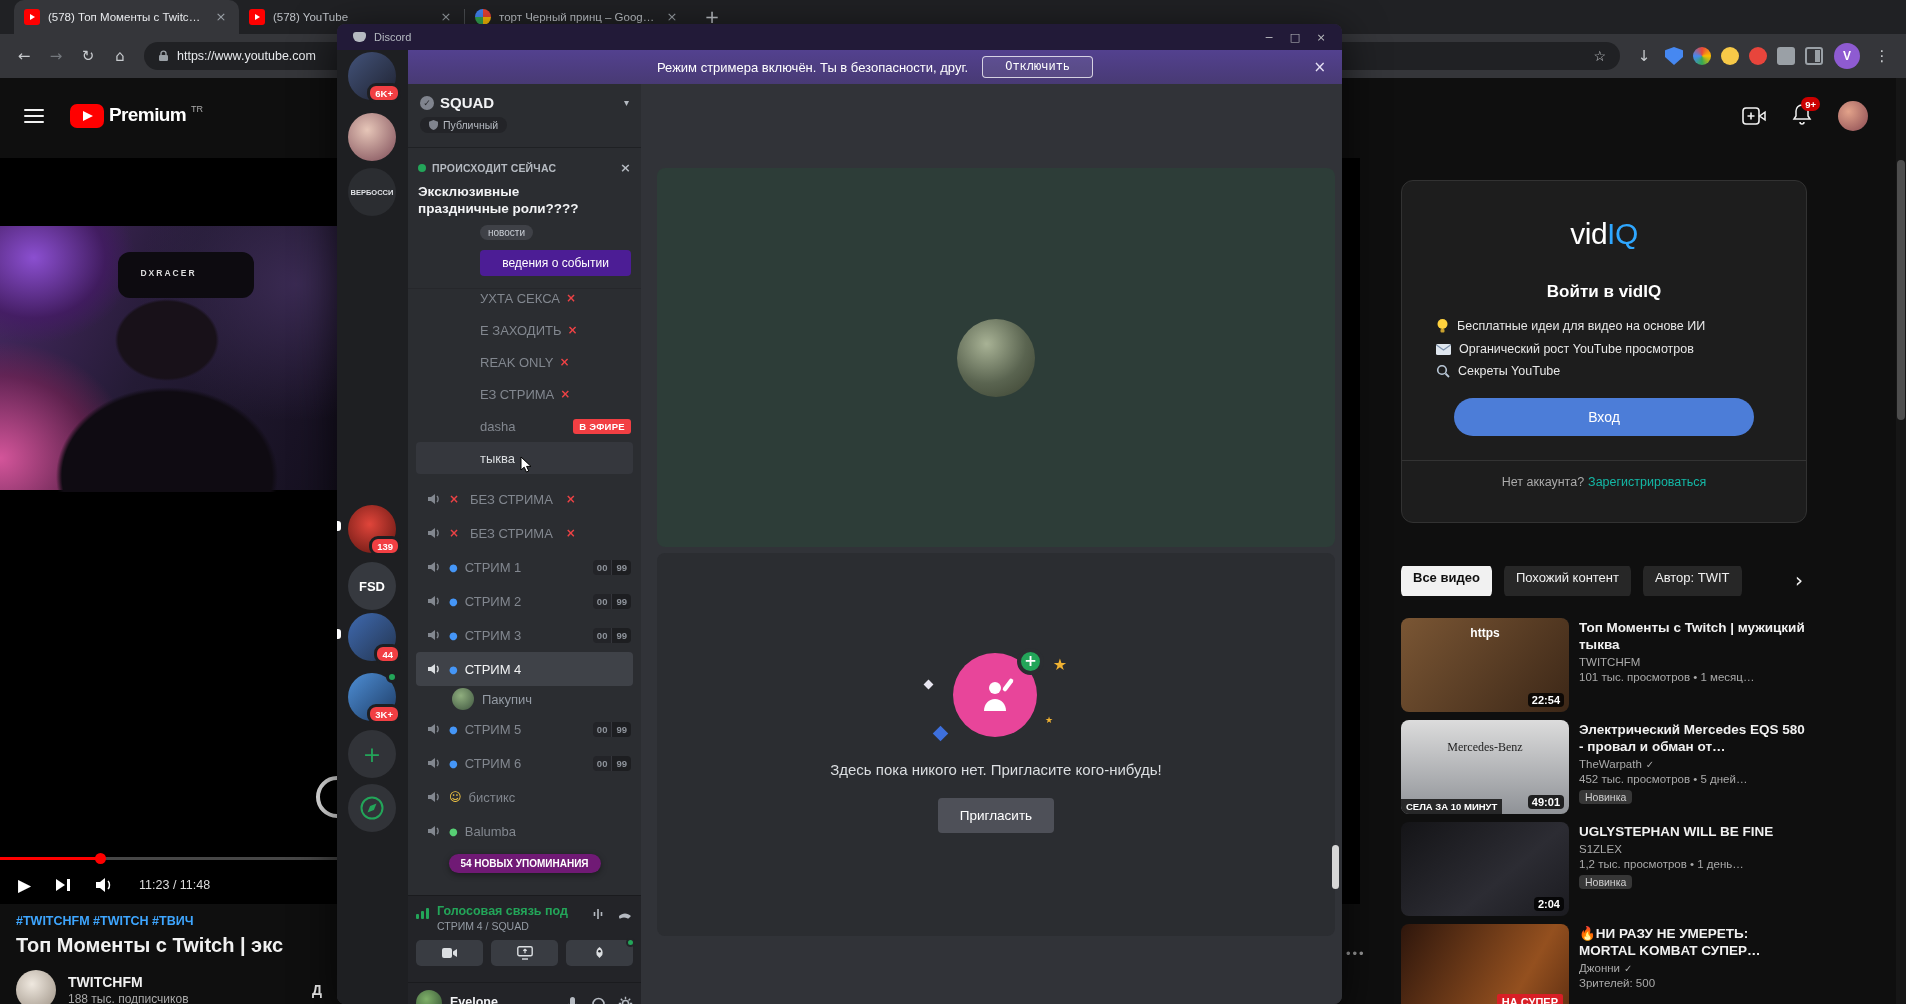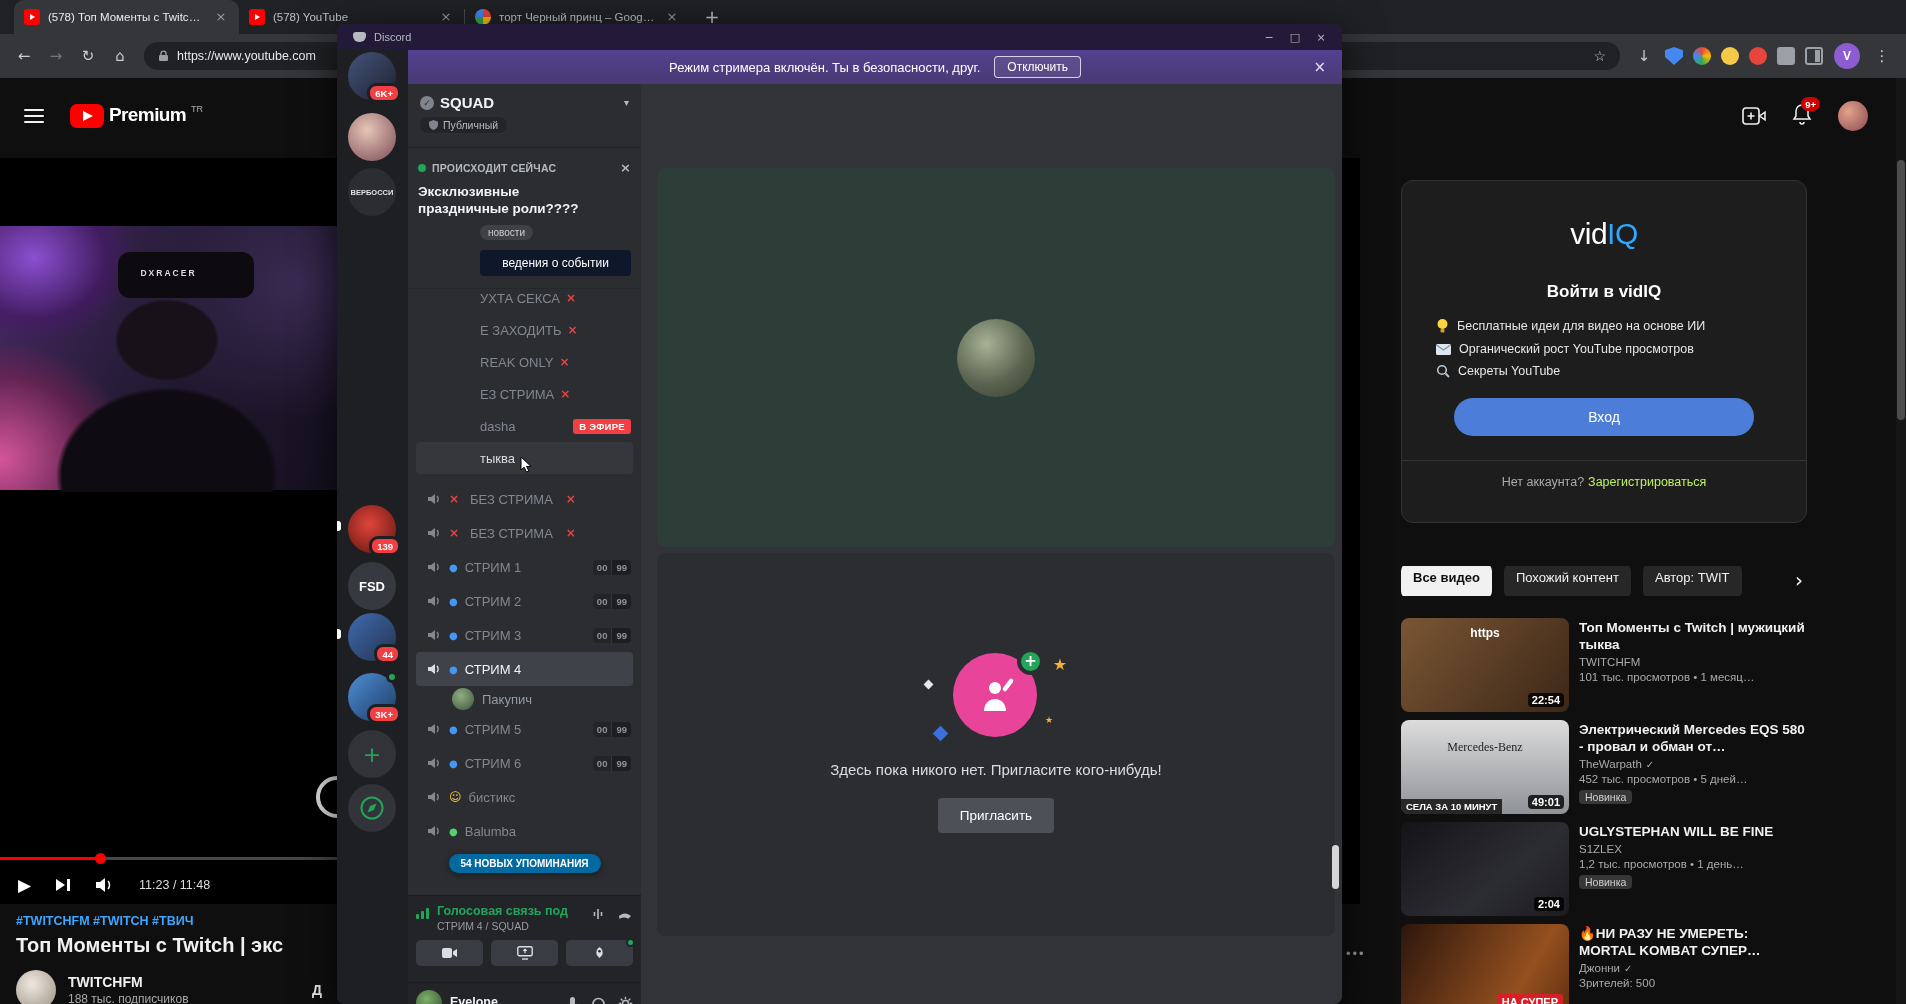--- a/index.html
+++ b/index.html
@@ -84,21 +84,21 @@
 
 .vidiq{background:#1d1d1d;border:1px solid #323232;border-radius:12px;text-align:center;padding-top:36px}
 .viq-logo{font-size:30px;font-weight:400;letter-spacing:-.5px}
 .viq-vid{color:#fff}.viq-iq{color:#2fa7ff}
 .viq-head{margin-top:31px;color:#fff;font-size:17px;font-weight:700}
 .viq-feat{margin:16px auto 0;width:336px;text-align:left;display:flex;flex-direction:column;gap:8px}
 .feat{display:flex;gap:8px;align-items:center;color:#e8e8e8;font-size:12.5px;white-space:nowrap}
 .viq-btn{display:block;margin:20px auto 0;width:300px;height:38px;border:none;border-radius:19px;background:#4c7dd8;color:#fff;font-size:14px;font-family:inherit;cursor:pointer}
 .viq-div{margin-top:24px;border-top:1px solid #333}
 .viq-reg{margin-top:14px;font-size:12.5px;color:#aaa}
-.viq-reg a{color:#bef264;text-decoration:none;margin-left:4px}
+.viq-reg a{color:#14b8a6;text-decoration:none;margin-left:4px}
 .chips{display:flex;gap:12px;align-items:center;overflow:hidden;position:absolute}
 .chip{height:36px;line-height:30px;padding:0 12px;border-radius:8px;background:#272727;color:#f1f1f1;font-size:13px;white-space:nowrap}
 .chip.active{background:#f1f1f1;color:#0f0f0f;font-weight:600}
 .chip-arrow{position:absolute;right:0;top:0;width:46px;height:30px;line-height:29px;text-align:right;font-size:20px;color:#f1f1f1;background:linear-gradient(90deg,transparent,#0f0f0f 55%);padding-right:4px}
 .vids{overflow:hidden}
 .vitem{display:flex;gap:10px;margin-bottom:8px}
 .thumb{width:168px;height:94px;border-radius:8px;flex:none;position:relative;overflow:hidden}
 .dur{position:absolute;right:5px;bottom:5px;background:rgba(0,0,0,.8);color:#fff;font-size:11px;font-weight:600;padding:1px 4px;border-radius:4px}
 .vinfo{padding-top:1px;min-width:0}
 .vt{color:#f1f1f1;font-size:13.5px;line-height:17px;font-weight:600;max-height:34px;overflow:hidden}
@@ -117,21 +117,21 @@
 .pg-thumb{position:absolute;left:1px;top:82px;width:8px;height:260px;background:#4d4d4d;border-radius:4px}
 
 
 .dcw{background:#313338;border-radius:8px;box-shadow:0 10px 44px rgba(0,0,0,.7);overflow:hidden;z-index:40}
 .dc-titlebar{position:absolute;left:0;top:0;right:0;height:26px;background:#221a38;display:flex;align-items:center;padding:0 8px;z-index:3}
 .dc-mark{width:13px;height:10px;background:#b5bac1;border-radius:3px 3px 6px 6px;margin-left:8px}
 .dc-title{color:#b5bac1;font-size:11px;margin-left:8px}
 .dc-wbtns{margin-left:auto;display:flex}
 .dc-wbtns span{width:26px;text-align:center;color:#b9bbbe;font-size:11px}
 .dc-banner{position:absolute;left:71px;top:26px;right:0;height:34px;background:linear-gradient(#53418f,#483a74);display:flex;align-items:center;justify-content:center;gap:14px;color:#fff;font-size:13px;z-index:2}
-.dcb-btn{border:1px solid rgba(255,255,255,.75);background:rgba(255,255,255,.08);color:#fff;border-radius:4px;padding:3px 12px;font-size:12px;font-family:Liberation Sans, sans-serif;cursor:pointer}
+.dcb-btn{border:1px solid rgba(255,255,255,.75);background:rgba(255,255,255,.08);color:#fff;border-radius:4px;padding:3px 22px;font-size:12px;font-family:Liberation Mono, monospace;cursor:pointer}
 .dcb-close{position:absolute;right:16px;font-size:15px;color:#e6e1f5}
 .dc-rail{position:absolute;left:0;top:26px;bottom:0;width:71px;background:#1e1f22}
 .rs{position:absolute;left:11px;width:48px;height:48px}
 .rs-img{display:block;width:48px;height:48px;border-radius:50%;overflow:hidden}
 .rs-badge{position:absolute;right:-5px;bottom:-3px;background:#f23f43;color:#fff;font-size:9.5px;font-weight:700;padding:1.5px 5px;border-radius:9px;border:3px solid #1e1f22}
 .rs-dot{position:absolute;right:-2px;top:-2px;width:12px;height:12px;border-radius:50%;background:#23a559;border:3px solid #1e1f22}
 .unread{position:absolute;left:0;width:4px;height:10px;border-radius:0 3px 3px 0;background:#fff}
 .g1{background:linear-gradient(135deg,#43537a,#1f2230)}
 .g2{background:radial-gradient(circle at 40% 35%,#e6c6b8,#7c4a56)}
 .g3{background:#2b2d31;display:flex;align-items:center;justify-content:center;font-size:7.5px;font-weight:700;color:#dfe1e5;text-align:center}
@@ -147,38 +147,38 @@
 .sh-badge{width:14px;height:14px;border-radius:50%;background:#80848e;color:#2b2d31;font-size:9px;text-align:center;line-height:14px;font-weight:700}
 .sh-name{color:#f2f3f5;font-size:15px;font-weight:700}
 .sh-chev{margin-left:auto;color:#b5bac1;font-size:10px}
 .sh-pill{display:inline-flex;align-items:center;gap:5px;margin-top:6px;background:#232428;color:#b5bac1;font-size:10.5px;padding:2px 9px;border-radius:9px}
 .ev{padding:12px 10px 12px;border-bottom:1px solid #26272b}
 .ev-live{display:flex;align-items:center;gap:6px;color:#b5bac1;font-size:10.5px;font-weight:700;letter-spacing:.2px}
 .dotg{width:8px;height:8px;border-radius:50%;background:#23a559;flex:none}
 .ev-x{margin-left:auto;color:#b5bac1;font-size:13px}
 .ev-title{margin-top:8px;color:#f2f3f5;font-size:13.5px;line-height:17px;font-weight:600;width:180px}
 .ev-tag{display:inline-block;margin:8px 0 0 62px;background:#3f4147;color:#c8cdd4;font-size:10px;padding:2px 8px;border-radius:8px}
-.ev-btn{display:block;margin:10px 0 0 62px;width:151px;height:26px;background:#0f172a;border:none;border-radius:4px;color:#fff;font-size:12px;font-family:inherit;cursor:pointer}
+.ev-btn{display:block;margin:10px 0 0 62px;width:151px;height:26px;background:#4c1d95;border:none;border-radius:4px;color:#fff;font-size:12px;font-family:inherit;cursor:pointer}
 .cl{position:absolute;left:0;top:198px;right:0}
 .trow{height:32px;display:flex;align-items:center;padding:0 10px 0 72px;color:#82878f;font-size:13px}
 .trow.hov{background:#35373d;border-radius:4px;margin:0 8px;padding-left:64px;color:#dbdee1}
 .redx{color:#ed4245;font-weight:700;font-size:12px;margin-left:6px}
 .redx.lead{margin-left:0;margin-right:4px}
 .live-badge{margin-left:auto;background:#f23f43;color:#fff;font-size:9.5px;font-weight:700;padding:2px 6px;border-radius:3px;letter-spacing:.3px}
 .spacer8{height:8px}
 .vrow{height:34px;display:flex;align-items:center;gap:7px;padding:0 10px 0 18px;color:#82878f;font-size:13px}
 .vrow.sel{background:#3f4248;border-radius:4px;margin:0 8px;padding-left:10px;color:#f2f3f5}
 .pdot{font-size:10px}
 .p-blue{color:#4596f7}.p-green{color:#57cf74}.p-yel{color:#f7c944;font-size:12px}
 .limit{margin-left:auto;display:flex;border-radius:4px;overflow:hidden;font-size:9.5px;font-weight:700}
 .limit span{padding:2px 4px;background:#232428;color:#8e939b}
 .limit span+span{border-left:1px solid #35363c;background:#1d1e21}
 .vmember{height:26px;display:flex;align-items:center;gap:8px;padding-left:44px;color:#949ba4;font-size:13px}
 .mem-av{width:22px;height:22px;border-radius:50%;background:radial-gradient(circle at 40% 35%,#8fae7e,#3f5540);flex:none}
-.mentions{position:absolute;left:50%;top:770px;transform:translateX(-50%);background:#0369a1;color:#fff;font-size:10px;font-weight:700;padding:4px 12px;border-radius:10px;white-space:nowrap;box-shadow:0 2px 6px rgba(0,0,0,.4);z-index:2}
+.mentions{position:absolute;left:50%;top:770px;transform:translateX(-50%);background:#701a75;color:#fff;font-size:10px;font-weight:700;padding:4px 12px;border-radius:10px;white-space:nowrap;box-shadow:0 2px 6px rgba(0,0,0,.4);z-index:2}
 .cursor{position:absolute;left:112px;top:372px;z-index:4}
 .voicepanel{position:absolute;left:0;right:0;top:811px;height:87px;background:#232428;border-top:1px solid #1a1b1e;padding:8px 8px 0}
 .vp-row{display:flex;align-items:flex-start;gap:8px}
 .sigbars{display:flex;align-items:flex-end;gap:2px;margin-top:4px}
 .sigbars i{display:block;width:3px;background:#23a559;border-radius:1px}
 .vp-title{color:#23a559;font-size:12.5px;font-weight:700}
 .vp-sub{color:#949ba4;font-size:10.5px;margin-top:2px}
 .vp-icons{margin-left:auto;display:flex;gap:12px;margin-top:3px}
 .vp-btns{display:flex;gap:8px;margin-top:8px}
 .vp-btn{flex:1;height:26px;background:#393c42;border-radius:5px;display:flex;align-items:center;justify-content:center;position:relative}

